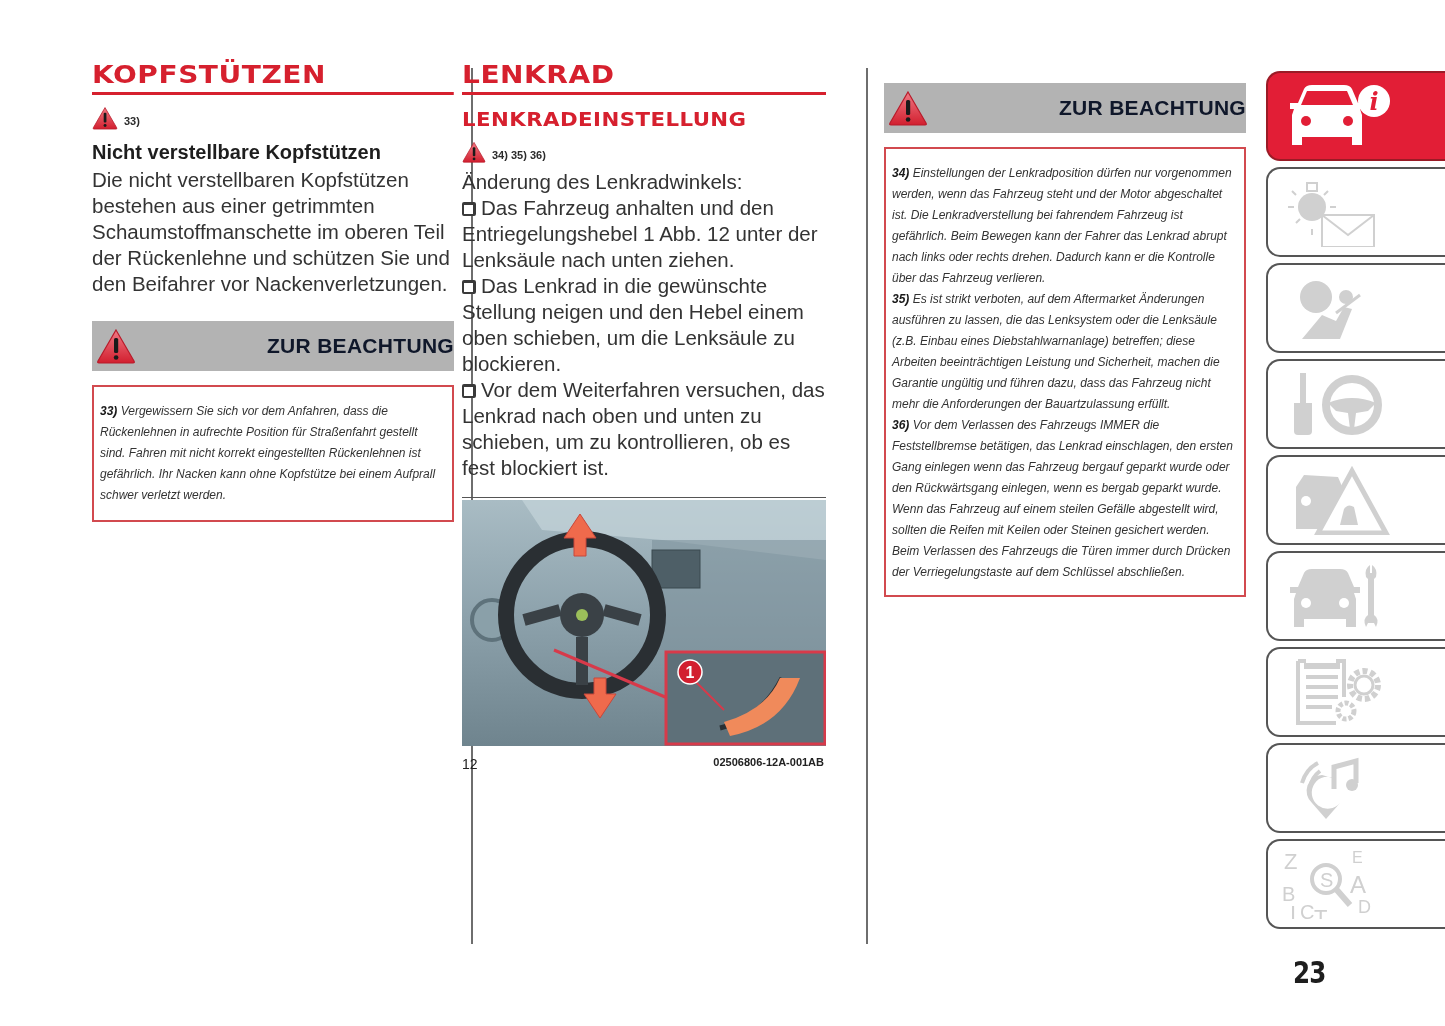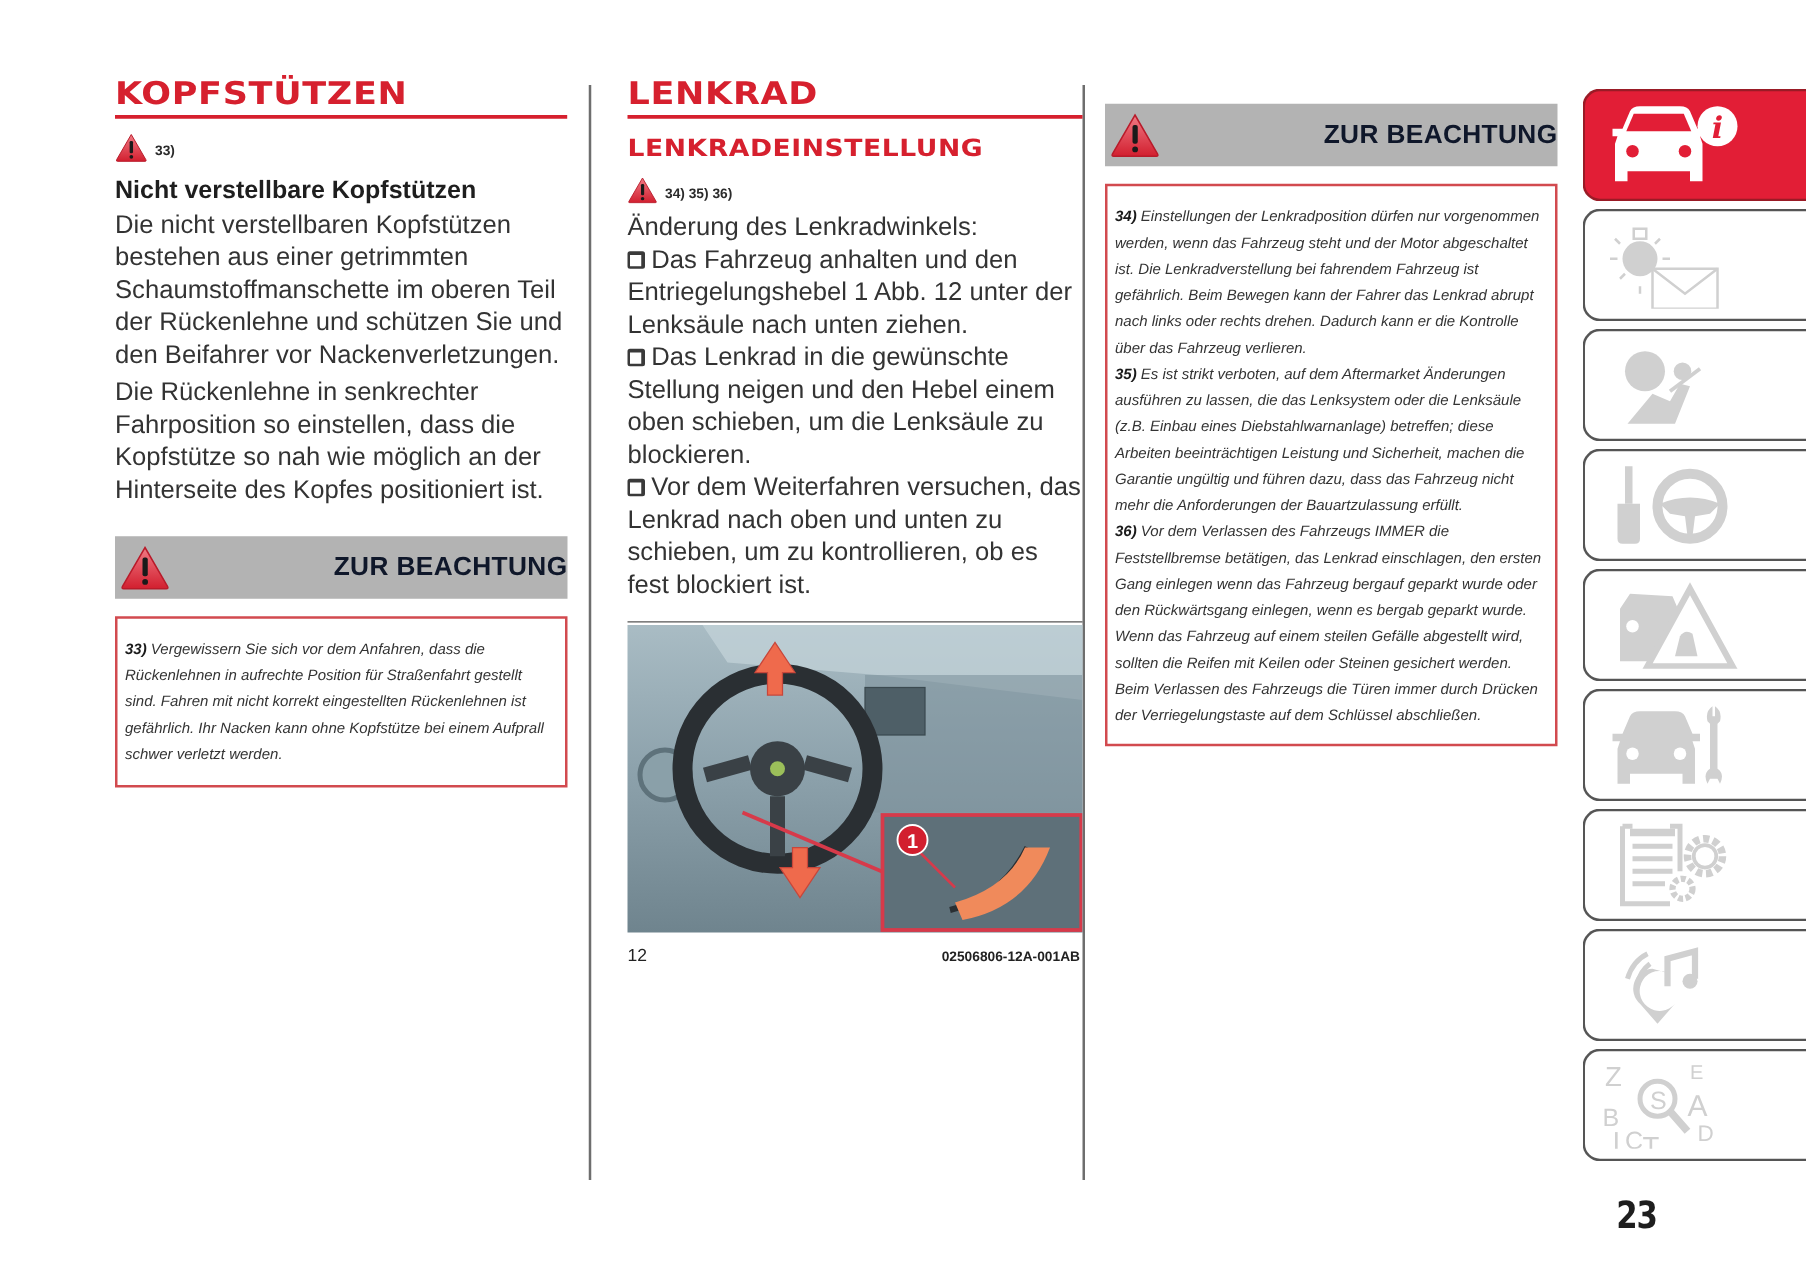--- a/index.html
+++ b/index.html
@@ -1,21 +1,21 @@
 <!DOCTYPE html>
 <html><head>
 <meta charset="utf-8">
 <style>
   html, body { margin: 0; padding: 0; background: #ffffff; }
   body { width: 1445px; height: 1026px; position: relative; overflow: hidden;
          font-family: "Liberation Sans", sans-serif; color: #2b2b2b; }
 
   .col { position: absolute; top: 60px; }
   .col-1 { left: 92px; width: 362px; }
-  .col-2 { left: 502px; width: 364px; }
+  .col-2 { left: 462px; width: 364px; }
   .col-3 { left: 884px; width: 362px; }
 
   .divider { position: absolute; top: 68px; width: 2px; height: 876px; background: #6e6e6e; }
   .divider-1 { left: 471px; }
   .divider-2 { left: 866px; }
 
   .h1 { font-family: "DejaVu Sans", sans-serif; font-weight: 900; color: #d6202e;
         font-size: 25px; letter-spacing: 0.5px; line-height: 30px; margin: 0;
         padding-bottom: 2px; border-bottom: 3px solid #d6202e; transform: scaleX(1.12);
         transform-origin: left; width: 89.3%; }
@@ -41,21 +41,21 @@
   .beacht-head .tri { position: absolute; left: 4px; top: 6px; }
   .beacht-head .label { flex: 1; text-align: right; color: #0f172a; 
                         font-weight: bold; font-size: 21px; padding-left: 8px; letter-spacing: 0.3px; }
   .beacht-box { border: 2px solid #d24a4f; margin-top: 14px; padding: 14px 6px 14px 6px; }
   .beacht-box .note { font-style: italic; font-size: 12px; line-height: 21px; color: #333; margin: 0; }
   .beacht-box .note b { color: #1a1a1a; }
 
   .fig { margin-top: 16px; border-top: 1px solid #555; padding-top: 2px; }
   .fig-img { width: 364px; height: 246px; position: relative; overflow: hidden;
              background: linear-gradient(180deg, #a9bcc4 0%, #8ea3ad 45%, #6f848e 100%); }
-  .fig-caption { display: flex; justify-content: space-between; margin-top: 10px; align-items: flex-end; }
+  .fig-caption { display: flex; justify-content: space-between; margin-top: 10px; }
   .fig-caption .num { font-size: 14px; color: #222; }
   .fig-caption .code { font-size: 11px; font-weight: bold; color: #222; padding-right: 2px; }
 
   .tabs { position: absolute; left: 1266px; top: 71px; width: 179px; }
   .tab { position: relative; height: 90px; margin-bottom: 6px; border: 2px solid #555;
          border-right: none; border-radius: 14px 0 0 14px; background: #fff; box-sizing: border-box; }
   .tab.active { background: #e21e36; border-color: #9a1b26; }
   .tab svg { position: absolute; left: 14px; top: 8px; }
 
   .page-number { position: absolute; left: 1293px; top: 955px; font-family: "DejaVu Sans", sans-serif;
@@ -87,21 +87,20 @@
   <div class="warn-ref">
     <span class="tri">
       <svg width="26" height="24">
           <use href="#warn-tri"></use>
         </svg>
     </span>
     <span class="refs">33)</span>
   </div>
   <h3 class="h3">Nicht verstellbare Kopfstützen</h3>
   <p class="p">Die nicht verstellbaren Kopfstützen bestehen aus einer getrimmten Schaumstoffmanschette im oberen Teil der Rückenlehne und schützen Sie und den Beifahrer vor Nackenverletzungen.</p>
-  <p class="p">Die Rückenlehne in senkrechter Fahrposition so einstellen, dass die Kopfstütze so nah wie möglich an der Hinterseite des Kopfes positioniert ist.</p>
 
   <div style="margin-top:24px;">
     <div class="beacht-head">
       <span class="tri">
         <svg width="40" height="38">
             <use href="#warn-tri"></use>
           </svg>
       </span>
       <span class="label">ZUR BEACHTUNG</span>
     </div>

